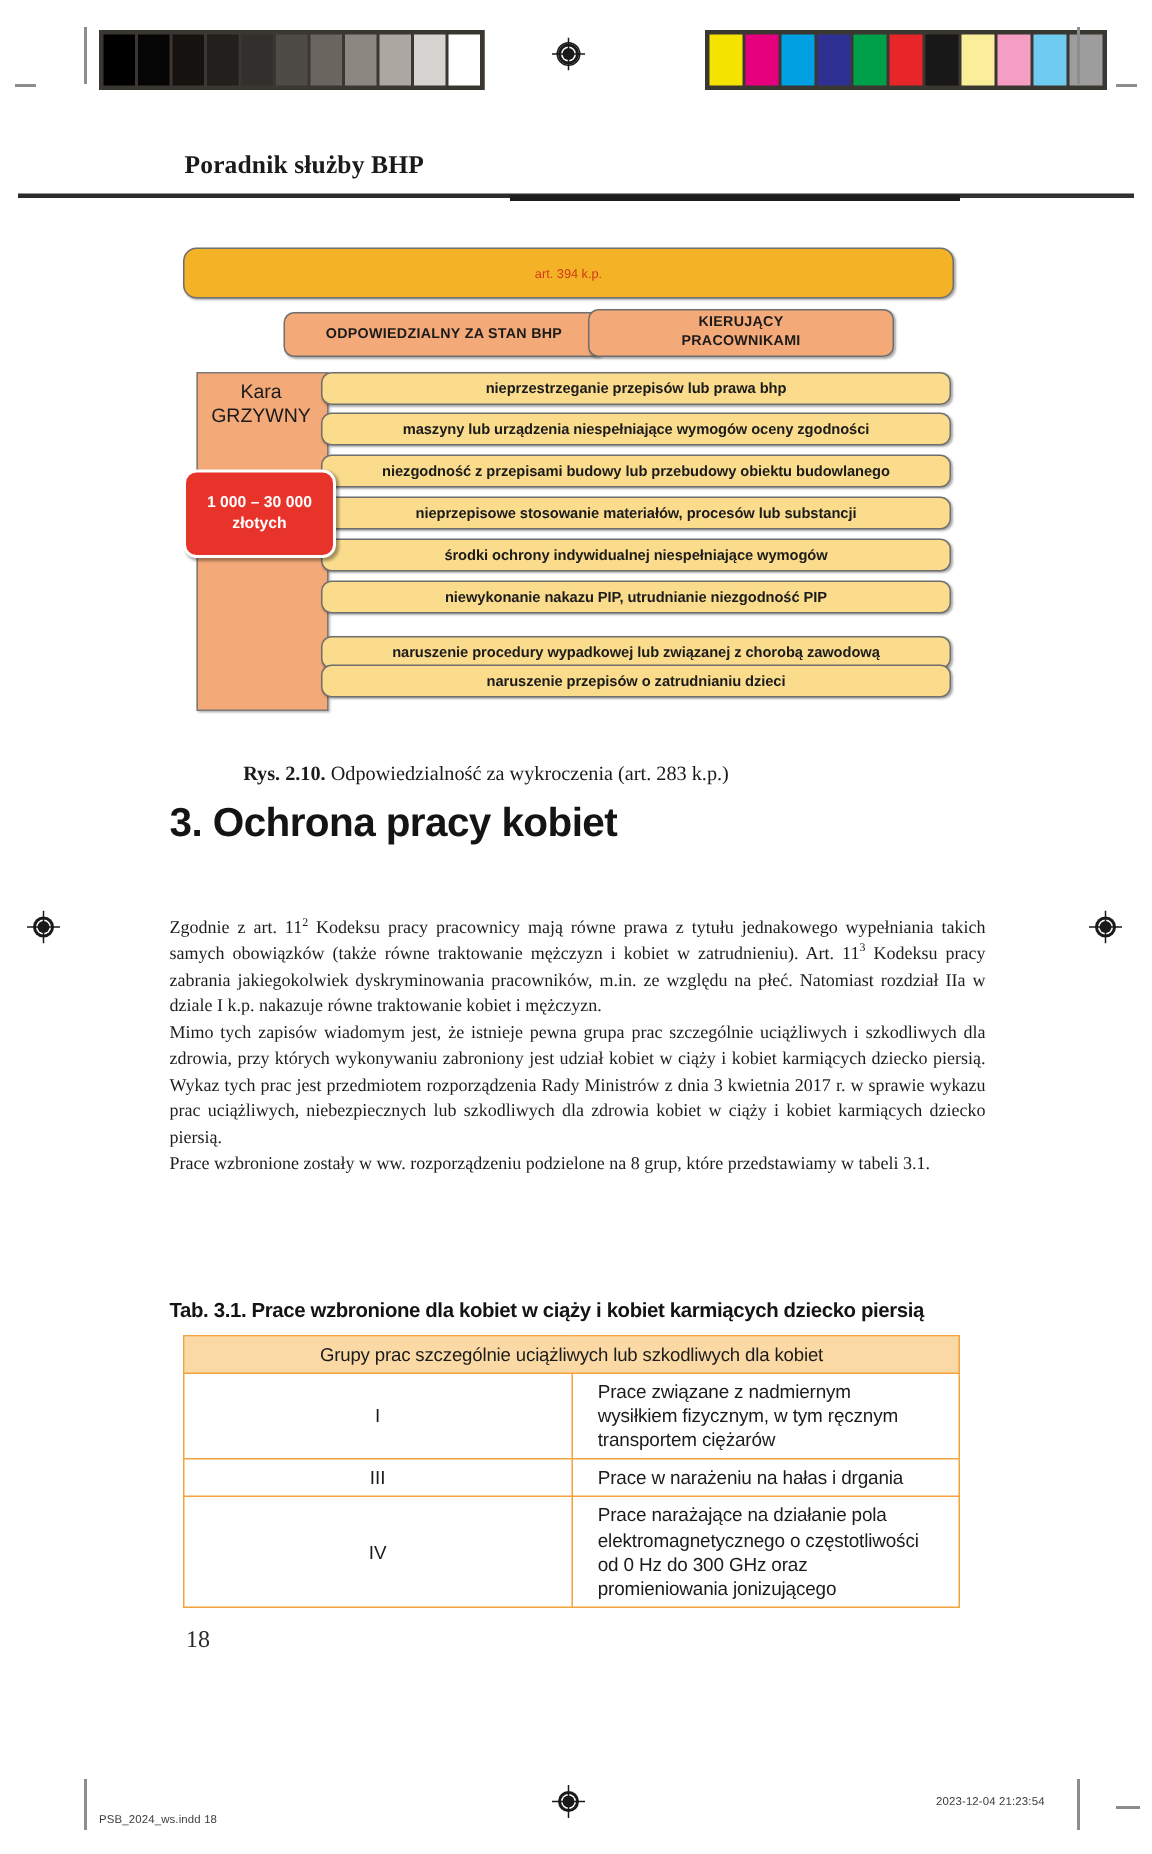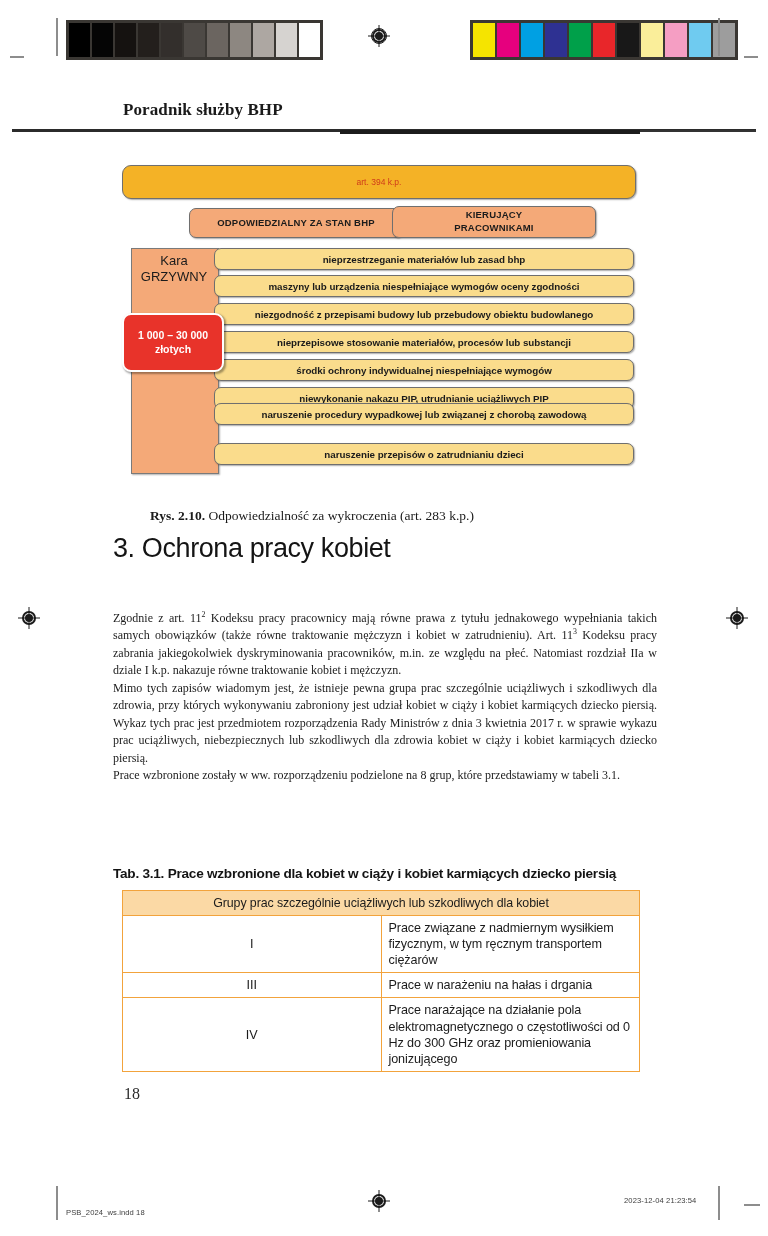--- a/index.html
+++ b/index.html
@@ -96,31 +96,31 @@
 
   .vio{
     background:#fadc8c;
     font-size:9.8px;font-weight:bold;
     left:214px;width:420px;height:22px;
     letter-spacing:-.05px;
   }
 
   
   .fig-caption{
-    position:absolute;left:4px;top:508px;width:616px;
+    position:absolute;left:16px;top:508px;width:616px;
     text-align:center;
     font-family:"Liberation Serif", serif;
     font-size:13.5px;color:#1a1a1a;
   }
   .fig-caption b{font-weight:bold;}
 
   .sec-heading{
     position:absolute;left:113px;top:533px;
     font-family:"Liberation Sans", sans-serif;
-    font-size:27px;font-weight:normal;color:#141414;
+    font-size:27px;font-weight:bold;color:#141414;
     letter-spacing:-.4px;
   }
 
   
   .body-col{
     position:absolute;left:113px;top:610px;width:544px;
     font-family:Liberation Serif, serif;
     font-size:12px;color:#1c1c1c;
     text-align:justify;
     line-height:1.455;
@@ -136,21 +136,21 @@
     letter-spacing:-.25px;
   }
   .grp-table{
     position:absolute;left:122px;top:890px;width:518px;
     border-collapse:collapse;
     font-family:"Liberation Sans", sans-serif;
     table-layout:fixed;
   }
   .grp-table td,.grp-table th{
     border:1.6px solid #f2a33c;
-    padding:4px 7px;
+    padding:4px 17px;
     vertical-align:middle;
     color:#1b1b1b;
   }
   .grp-table th{
     background:#fbd9a5;
     text-align:center;
     font-size:12.4px;font-weight:normal;
     padding:5px 4px;
     letter-spacing:-.1px;
   }
@@ -264,38 +264,38 @@
   <div class="kara-col"></div>
   <div class="kara-label" style="white-space:pre-line">Kara
 GRZYWNY</div>
 
   <div class="fine-badge" style="top:153px">
     <span style="white-space:pre-line">1 000 – 30 000
 złotych</span>
   </div>
 
   <div class="rbox vio" style="top:88px">
-    <span>nieprzestrzeganie materiałów lub zasad bhp</span>
+    <span>nieprzestrzeganie przepisów lub prawa bhp</span>
     </div>
   <div class="rbox vio" style="top:115px">
     <span>maszyny lub urządzenia niespełniające wymogów oceny zgodności</span>
     </div>
   <div class="rbox vio" style="top:143px">
     <span>niezgodność z przepisami budowy lub przebudowy obiektu budowlanego</span>
     </div>
   <div class="rbox vio" style="top:171px">
     <span>nieprzepisowe stosowanie materiałów, procesów lub substancji</span>
     </div>
   <div class="rbox vio" style="top:199px">
     <span>środki ochrony indywidualnej niespełniające wymogów</span>
     </div>
   <div class="rbox vio" style="top:227px">
-    <span>niewykonanie nakazu PIP, utrudnianie uciążliwych PIP</span>
-    </div>
-  <div class="rbox vio" style="top:243px">
+    <span>niewykonanie nakazu PIP, utrudnianie niezgodność PIP</span>
+    </div>
+  <div class="rbox vio" style="top:264px">
     <span>naruszenie procedury wypadkowej lub związanej z chorobą zawodową</span>
     </div>
   <div class="rbox vio" style="top:283px">
     <span>naruszenie przepisów o zatrudnianiu dzieci</span>
     </div>
 </div>
 
 <div class="fig-caption">
   <b>Rys. 2.10.</b>
   <span>Odpowiedzialność za wykroczenia (art. 283 k.p.)</span>

